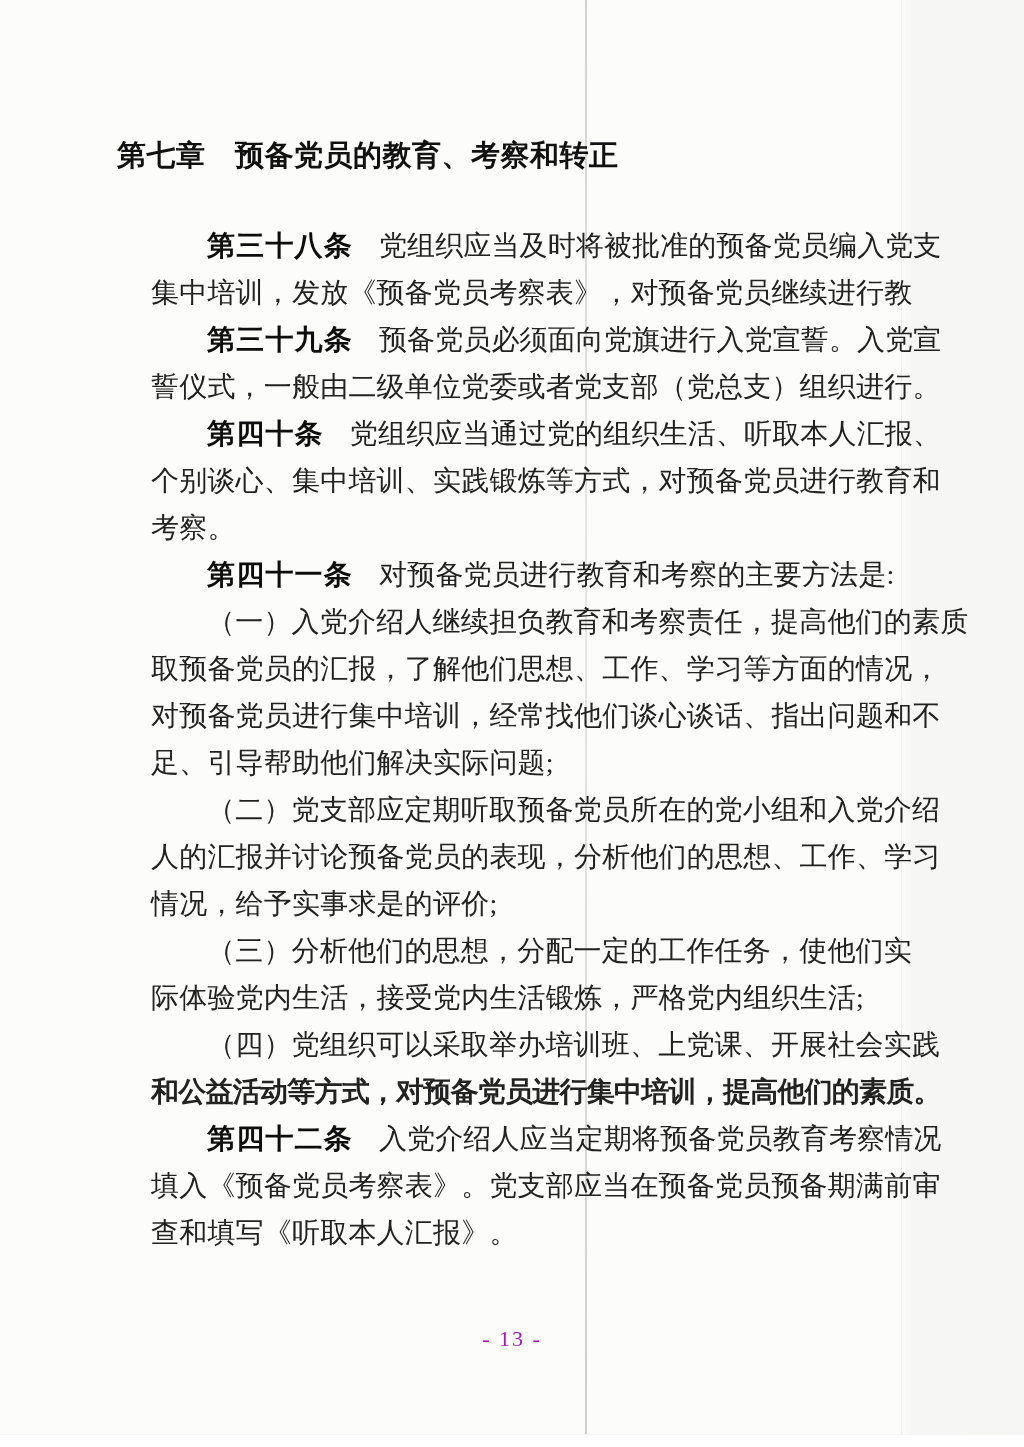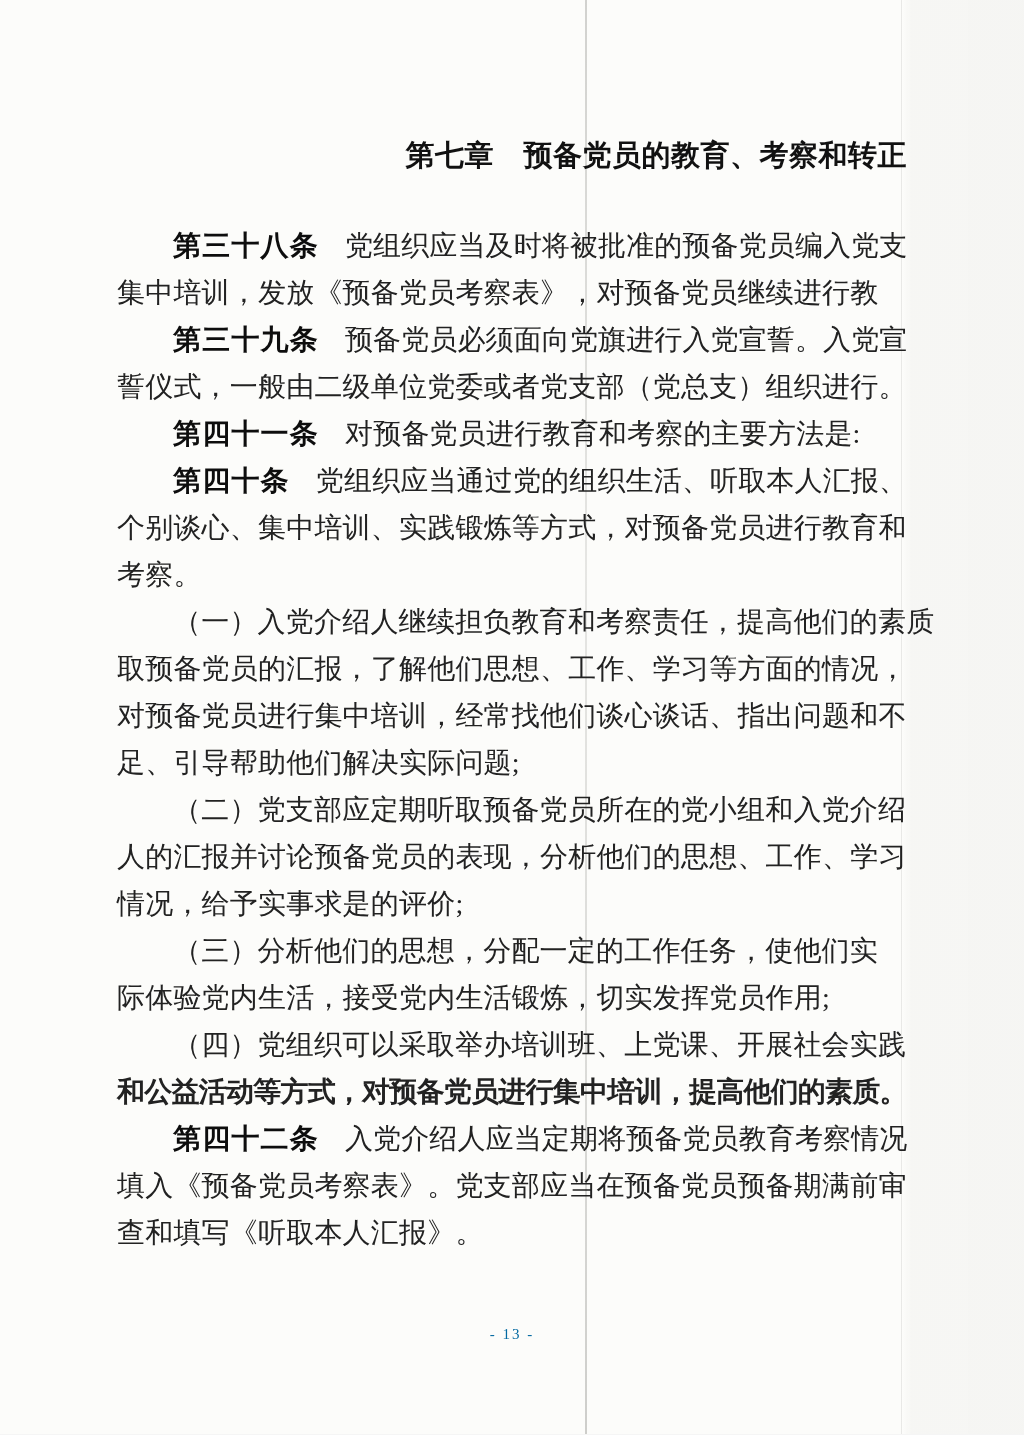--- a/index.html
+++ b/index.html
@@ -10,59 +10,60 @@
     background: #fcfcfa;
     overflow: hidden;
     font-family: "Liberation Serif", serif;
     color: #222222;
   }
   .doc-title {
     position: absolute;
     top: 136px;
     left: 117px;
     width: 790px;
-    text-align: right;
+    text-align: left;
     font-size: 29px;
     font-weight: bold;
     color: #111111;
     font-family: "Liberation Sans", sans-serif;
     letter-spacing: 0.5px;
     white-space: nowrap;
   }
   .content {
     position: absolute;
     top: 222px;
     left: 117px;
     width: 790px;
     font-size: 28px;
     letter-spacing: 0.2px;
   }
   .para { margin: 0; }
   .line {
     height: 47px;
     line-height: 47px;
     white-space: nowrap;
+    margin-left: 34px;
   }
   .line.first { text-indent: 56px; }
   .lead {
     font-weight: bold;
     color: #0d0d0d;
     font-family: "Liberation Sans", sans-serif;
     letter-spacing: 1.2px;
   }
   .lead-gap { display: inline-block; width: 26px; }
   .page-number {
     position: absolute;
     top: 1326px;
     left: 117px;
     width: 790px;
     text-align: center;
-    font-size: 15px;
+    font-size: 22px;
     letter-spacing: 2px;
-    color: #0369a1;
+    color: #a21caf;
   }
   
   .fold-line {
     position: absolute;
     left: 585px;
     top: 0;
     width: 2px;
     height: 1436px;
     background: linear-gradient(180deg,
       rgba(130,130,125,0.35) 0%,
@@ -105,41 +106,41 @@
   <div class="content">
       <div class="para">
         <div class="line first" style="letter-spacing: 0.12px;"><span class="lead">第三十八条</span><span class="lead-gap"></span>党组织应当及时将被批准的预备党员编入党支</div>
         <div class="line">集中培训，发放《预备党员考察表》，对预备党员继续进行教</div>
       </div>
       <div class="para">
         <div class="line first" style="letter-spacing: 0.12px;"><span class="lead">第三十九条</span><span class="lead-gap"></span>预备党员必须面向党旗进行入党宣誓。入党宣</div>
         <div class="line">誓仪式，一般由二级单位党委或者党支部（党总支）组织进行。</div>
       </div>
       <div class="para">
-        <div class="line first"><span class="lead">第四十一条</span><span class="lead-gap"></span>对预备党员进行教育和考察的主要方法是:</div>
-      </div>
-      <div class="para">
         <div class="line first" style="letter-spacing: 0.16px;"><span class="lead">第四十条</span><span class="lead-gap"></span>党组织应当通过党的组织生活、听取本人汇报、</div>
         <div class="line">个别谈心、集中培训、实践锻炼等方式，对预备党员进行教育和</div>
         <div class="line">考察。</div>
+      </div>
+      <div class="para">
+        <div class="line first"><span class="lead">第四十一条</span><span class="lead-gap"></span>对预备党员进行教育和考察的主要方法是:</div>
       </div>
       <div class="para">
         <div class="line first">（一）入党介绍人继续担负教育和考察责任，提高他们的素质</div>
         <div class="line">取预备党员的汇报，了解他们思想、工作、学习等方面的情况，</div>
         <div class="line">对预备党员进行集中培训，经常找他们谈心谈话、指出问题和不</div>
         <div class="line">足、引导帮助他们解决实际问题;</div>
       </div>
       <div class="para">
         <div class="line first">（二）党支部应定期听取预备党员所在的党小组和入党介绍</div>
         <div class="line">人的汇报并讨论预备党员的表现，分析他们的思想、工作、学习</div>
         <div class="line">情况，给予实事求是的评价;</div>
       </div>
       <div class="para">
         <div class="line first">（三）分析他们的思想，分配一定的工作任务，使他们实</div>
-        <div class="line">际体验党内生活，接受党内生活锻炼，切实发挥党员作用;</div>
+        <div class="line">际体验党内生活，接受党内生活锻炼，严格党内组织生活;</div>
       </div>
       <div class="para">
         <div class="line first">（四）党组织可以采取举办培训班、上党课、开展社会实践</div>
         <div class="line" style="letter-spacing: -0.765517px; font-weight: bold;">和公益活动等方式，对预备党员进行集中培训，提高他们的素质。</div>
       </div>
       <div class="para">
         <div class="line first" style="letter-spacing: 0.12px;"><span class="lead">第四十二条</span><span class="lead-gap"></span>入党介绍人应当定期将预备党员教育考察情况</div>
         <div class="line">填入《预备党员考察表》。党支部应当在预备党员预备期满前审</div>
         <div class="line">查和填写《听取本人汇报》。</div>
       </div>

